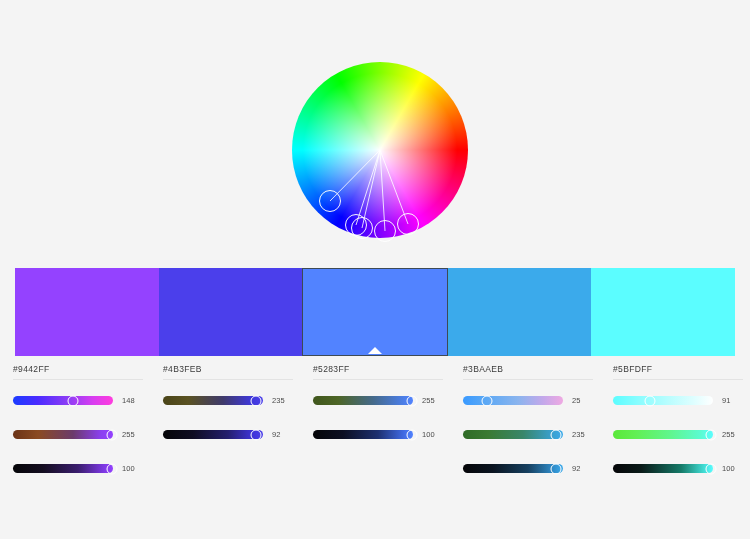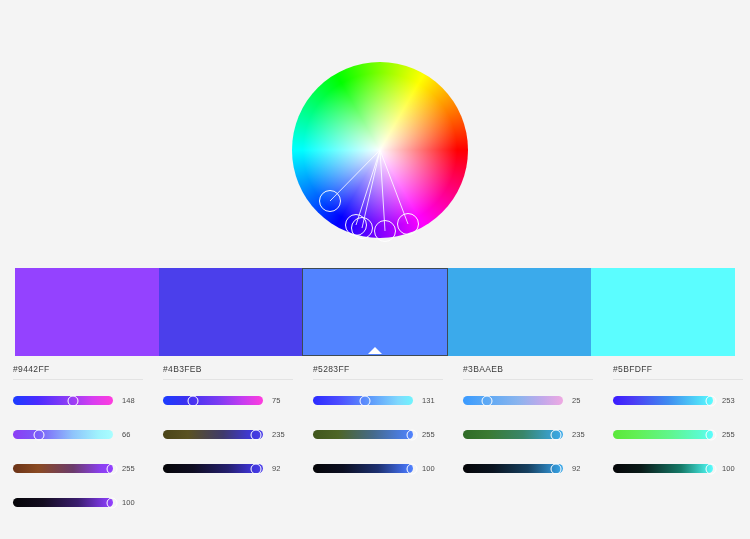--- a/index.html
+++ b/index.html
@@ -193,77 +193,56 @@
         <div class="col-rule"></div>
         <div class="slider-row">
           <div class="track">
             <div class="fillbar" style="background: linear-gradient(90deg, rgb(27, 60, 255) 0%, rgb(75, 43, 255) 25%, rgb(141, 61, 245) 55%, rgb(216, 61, 240) 80%, rgb(255, 61, 221) 100%);"></div>
             <div class="knob" style="left: 60%;"></div>
           </div>
           <div class="val">148</div>
         </div>
         <div class="slider-row">
           <div class="track">
-            <div class="fillbar" style="background: linear-gradient(90deg, rgb(140, 61, 245) 0%, rgb(122, 92, 248) 25%, rgb(143, 196, 251) 60%, rgb(159, 242, 253) 85%, rgb(168, 254, 255) 100%);"></div>
-            <div class="knob" style="left: 26%;"></div>
-          </div>
-          <div class="val">66</div>
-        </div>
-        <div class="slider-row">
-          <div class="track">
             <div class="fillbar" style="background: linear-gradient(90deg, rgb(107, 51, 23) 0%, rgb(138, 74, 34) 25%, rgb(107, 59, 107) 60%, rgb(139, 63, 240) 88%, rgb(148, 66, 255) 100%);"></div>
             <div class="knob edge" style="left: 99%;"></div>
           </div>
           <div class="val">255</div>
         </div>
         <div class="slider-row">
           <div class="track">
             <div class="fillbar" style="background: linear-gradient(90deg, rgb(5, 5, 8) 0%, rgb(20, 13, 32) 30%, rgb(58, 29, 110) 65%, rgb(123, 55, 224) 90%, rgb(148, 66, 255) 100%);"></div>
             <div class="knob edge" style="left: 99%;"></div>
           </div>
           <div class="val">100</div>
         </div>
       </div>
       <div class="col">
         <div class="col-hex">#4B3FEB</div>
         <div class="col-rule"></div>
         <div class="slider-row">
           <div class="track">
-            <div class="fillbar" style="background: linear-gradient(90deg, rgb(27, 60, 255) 0%, rgb(58, 49, 240) 22%, rgb(122, 59, 242) 55%, rgb(199, 60, 240) 80%, rgb(255, 61, 221) 100%);"></div>
-            <div class="knob" style="left: 30%;"></div>
-          </div>
-          <div class="val">75</div>
-        </div>
-        <div class="slider-row">
-          <div class="track">
             <div class="fillbar" style="background: linear-gradient(90deg, rgb(74, 68, 24) 0%, rgb(90, 82, 34) 25%, rgb(63, 58, 107) 60%, rgb(63, 56, 216) 88%, rgb(75, 63, 235) 100%);"></div>
             <div class="knob edge" style="left: 93%;"></div>
           </div>
           <div class="val">235</div>
         </div>
         <div class="slider-row">
           <div class="track">
             <div class="fillbar" style="background: linear-gradient(90deg, rgb(5, 5, 8) 0%, rgb(15, 13, 34) 30%, rgb(36, 31, 110) 65%, rgb(63, 52, 216) 90%, rgb(75, 63, 235) 100%);"></div>
             <div class="knob edge" style="left: 93%;"></div>
           </div>
           <div class="val">92</div>
         </div>
       </div>
       <div class="col">
         <div class="col-hex">#5283FF</div>
         <div class="col-rule"></div>
         <div class="slider-row">
           <div class="track">
-            <div class="fillbar" style="background: linear-gradient(90deg, rgb(43, 43, 255) 0%, rgb(75, 75, 255) 25%, rgb(95, 155, 251) 58%, rgb(127, 216, 253) 85%, rgb(111, 244, 253) 100%);"></div>
-            <div class="knob" style="left: 52%;"></div>
-          </div>
-          <div class="val">131</div>
-        </div>
-        <div class="slider-row">
-          <div class="track">
             <div class="fillbar" style="background: linear-gradient(90deg, rgb(64, 86, 28) 0%, rgb(77, 101, 38) 25%, rgb(69, 106, 138) 60%, rgb(74, 124, 224) 88%, rgb(82, 131, 255) 100%);"></div>
             <div class="knob edge" style="left: 99%;"></div>
           </div>
           <div class="val">255</div>
         </div>
         <div class="slider-row">
           <div class="track">
             <div class="fillbar" style="background: linear-gradient(90deg, rgb(5, 5, 8) 0%, rgb(12, 15, 34) 30%, rgb(29, 48, 112) 65%, rgb(63, 104, 224) 90%, rgb(82, 131, 255) 100%);"></div>
             <div class="knob edge" style="left: 99%;"></div>
           </div>
@@ -293,24 +272,24 @@
             <div class="knob edge" style="left: 93%;"></div>
           </div>
           <div class="val">92</div>
         </div>
       </div>
       <div class="col">
         <div class="col-hex">#5BFDFF</div>
         <div class="col-rule"></div>
         <div class="slider-row">
           <div class="track">
-            <div class="fillbar" style="background: linear-gradient(90deg, rgb(58, 27, 255) 0%, rgb(75, 59, 245) 20%, rgb(63, 139, 240) 55%, rgb(79, 216, 248) 85%, rgb(91, 253, 255) 100%);"></div>
-            <div class="knob edge" style="left: 98%;"></div>
-          </div>
-          <div class="val">253</div>
+            <div class="fillbar" style="background: linear-gradient(90deg, rgb(91, 253, 255) 0%, rgb(136, 253, 255) 25%, rgb(184, 253, 254) 55%, rgb(221, 254, 255) 80%, rgb(255, 255, 255) 100%);"></div>
+            <div class="knob" style="left: 37%;"></div>
+          </div>
+          <div class="val">91</div>
         </div>
         <div class="slider-row">
           <div class="track">
             <div class="fillbar" style="background: linear-gradient(90deg, rgb(90, 232, 58) 0%, rgb(98, 239, 82) 22%, rgb(96, 246, 143) 58%, rgb(91, 251, 210) 88%, rgb(91, 253, 255) 100%);"></div>
             <div class="knob edge" style="left: 98%;"></div>
           </div>
           <div class="val">255</div>
         </div>
         <div class="slider-row">
           <div class="track">

